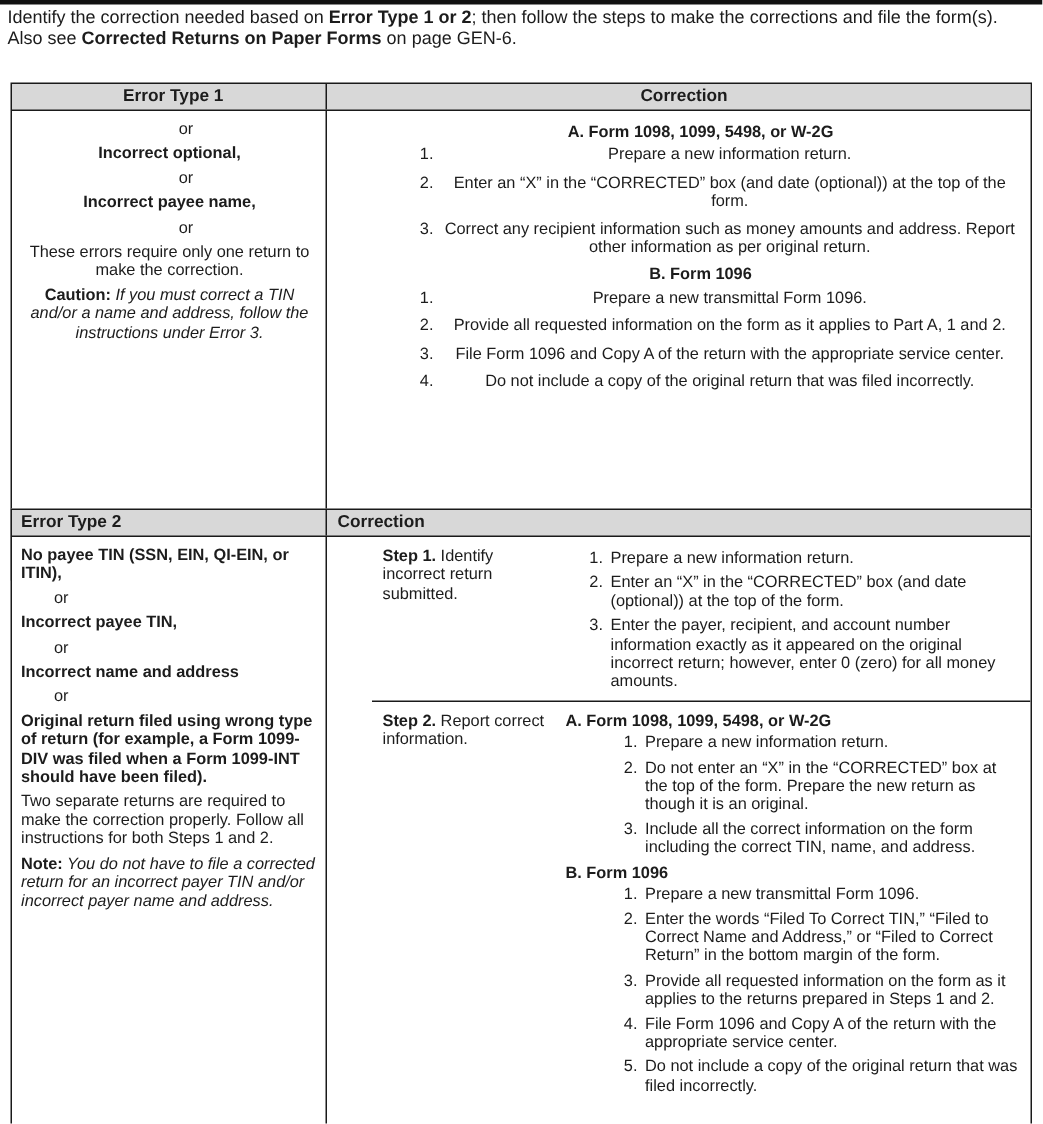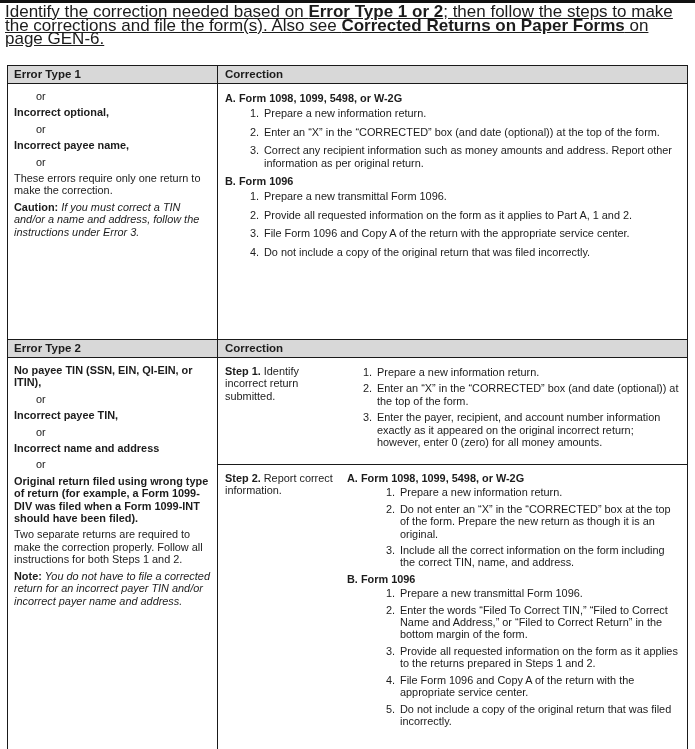--- a/index.html
+++ b/index.html
@@ -14,36 +14,35 @@
   .page { position: absolute; inset: 0; border-top: 3px solid #111; }
 
   .page-title {
     margin: 3px 0 3px 5px;
     font-size: 15.5px;
     font-weight: bold;
     letter-spacing: 0.1px;
   }
   .intro {
     margin: 2px 6px 16px 5px;
-    font-size: 17px;
+    font-size: 12px;
     line-height: 13.5px;
-    text-decoration: underline;
   }
   .b { font-weight: bold; }
   .i { font-style: italic; }
 
   .tbl {
     position: absolute;
     left: 7px;
     width: 681px;
     border: 1.5px solid #1a1a1a;
     background: #fff;
     overflow: hidden;
   }
-  .tbl1 { top: 62px;  height: 332px; }
+  .tbl1 { top: 52px;  height: 332px; text-align: center; }
   .tbl2 { top: 336px; height: 484px; }
 
   .tbl-header {
     display: flex;
     height: 18px;
     background: #d8d8d8;
     border-bottom: 1.5px solid #1a1a1a;
     font-size: 11.5px;
     font-weight: bold;
   }
@@ -55,21 +54,21 @@
   .th-right { flex: 1; padding: 2px 0 0 7px; }
 
   .tbl-body { display: flex; height: calc(100% - 18px); }
   .col-left {
     width: 210px;
     border-right: 1.5px solid #1a1a1a;
     padding: 6px 5px 4px 6px;
     font-size: 10.9px;
     line-height: 12.4px;
   }
-  .col-right { flex: 1; font-size: 10.9px; line-height: 12.4px; }
+  .col-right { flex: 1; font-size: 10.9px; line-height: 12.4px; margin-left: 30px; }
 
   .col-left p { margin-bottom: 4px; }
   .err { font-weight: bold; }
   .or-sep { padding-left: 22px; margin-bottom: 3px; }
 
   
   .corr-pad { padding: 5px 8px 4px 7px; }
   .sec-title { font-weight: bold; margin: 3px 0 3px 0; }
   ol.steps {
     list-style: decimal;

